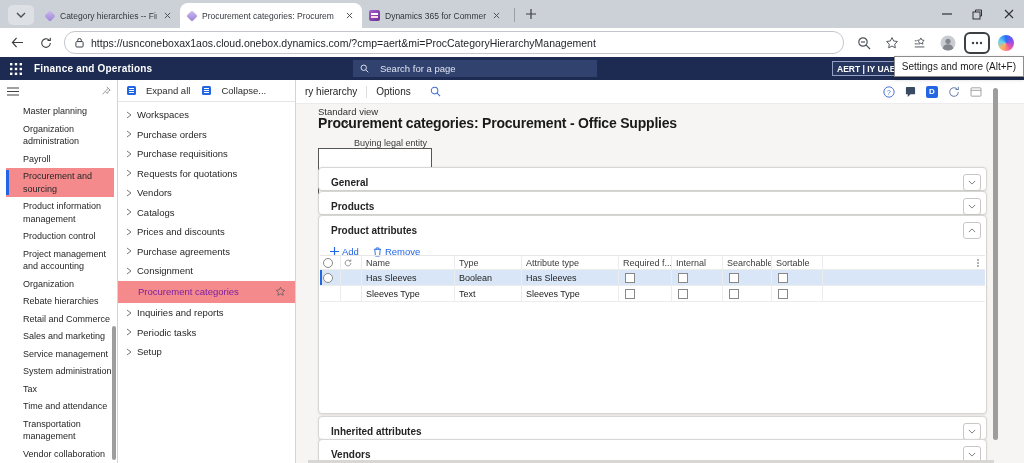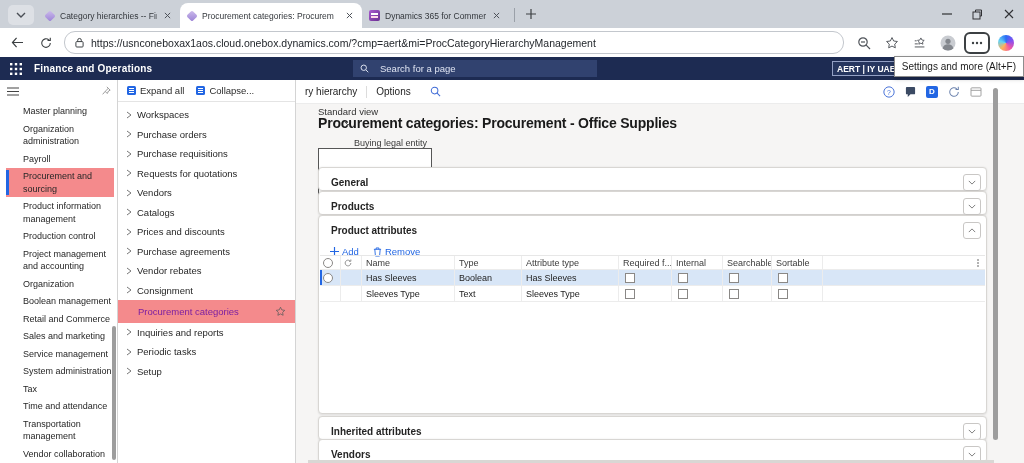--- a/index.html
+++ b/index.html
@@ -53,21 +53,21 @@
   .sb-top{height:16px;padding:3px 6px 0 7px;display:flex;justify-content:space-between;align-items:center;}
   .sb-items{padding-top:4px;}
   .sb-item{font-size:9px;line-height:12.5px;color:#262626;padding:2px 2px 2px 17px;margin:0 3px 1px 6px;position:relative;}
   .sb-item.sel{background:#f48a8c;}
   .sb-item.sel:before{content:"";position:absolute;left:0;top:2px;bottom:2px;width:3px;background:#2266e3;}
   .sb-scroll{position:absolute;right:1px;top:246px;width:4px;height:134px;background:#9d9d9d;border-radius:2px;}
 
   
   .treepanel{width:177px;flex:0 0 177px;border-right:1px solid #d4d4d4;background:#fff;position:relative;}
   .tp-toolbar{height:21px;display:flex;align-items:center;gap:12px;padding:0 9px;border-bottom:1px solid #e4e4e4;}
-  .tp-btn{display:flex;align-items:center;gap:4px;font-size:9.5px;color:#2b2b2b;}
+  .tp-btn{display:flex;align-items:center;gap:10px;font-size:9.5px;color:#2b2b2b;}
   .tp-ico{width:9px;height:9px;border-radius:1.5px;background:#2266e3;position:relative;}
   .tp-ico:before{content:"";position:absolute;left:2px;right:2px;top:2px;height:1px;background:#fff;box-shadow:0 2px 0 #fff,0 4px 0 #fff;}
   .tp-items{padding-top:3px;}
   .tp-item{height:19.5px;display:flex;align-items:center;gap:5px;padding-left:8px;font-size:9.5px;color:#262626;}
   .tp-item .chev{flex:0 0 auto;}
   .tp-item.sel{height:22.5px;background:#f48a8c;color:#7b1fa2;padding-left:20px;padding-right:9px;}
   .tp-item.sel .tp-label{flex:1;}
 
   
   .content{flex:1;position:relative;background:#f6f5f4;min-width:0;}
@@ -282,21 +282,21 @@
       </div>
       <div class="sb-items">
         <div class="sb-item">Master planning</div>
         <div class="sb-item">Organization administration</div>
         <div class="sb-item">Payroll</div>
         <div class="sb-item sel">Procurement and sourcing</div>
         <div class="sb-item">Product information management</div>
         <div class="sb-item">Production control</div>
         <div class="sb-item">Project management and accounting</div>
         <div class="sb-item">Organization</div>
-        <div class="sb-item">Boolean management</div>
+        <div class="sb-item">Rebate hierarchies</div>
         <div class="sb-item">Retail and Commerce</div>
         <div class="sb-item">Sales and marketing</div>
         <div class="sb-item">Service management</div>
         <div class="sb-item">System administration</div>
         <div class="sb-item">Tax</div>
         <div class="sb-item">Time and attendance</div>
         <div class="sb-item">Transportation management</div>
         <div class="sb-item">Vendor collaboration</div>
 
       </div>
@@ -355,26 +355,20 @@
             <svg class="chev" width="6" height="8" viewBox="0 0 6 8">
               <path d="M1 1l4 3-4 3" fill="none" stroke="#767676" stroke-width="1"></path>
             </svg>
             <span class="tp-label">Prices and discounts</span>
           </div>
         <div class="tp-item">
             <svg class="chev" width="6" height="8" viewBox="0 0 6 8">
               <path d="M1 1l4 3-4 3" fill="none" stroke="#767676" stroke-width="1"></path>
             </svg>
             <span class="tp-label">Purchase agreements</span>
-          </div>
-        <div class="tp-item">
-            <svg class="chev" width="6" height="8" viewBox="0 0 6 8">
-              <path d="M1 1l4 3-4 3" fill="none" stroke="#767676" stroke-width="1"></path>
-            </svg>
-            <span class="tp-label">Vendor rebates</span>
           </div>
         <div class="tp-item">
             <svg class="chev" width="6" height="8" viewBox="0 0 6 8">
               <path d="M1 1l4 3-4 3" fill="none" stroke="#767676" stroke-width="1"></path>
             </svg>
             <span class="tp-label">Consignment</span>
           </div>
         <div class="tp-item sel">
           <span class="tp-label">Procurement categories</span>
           <svg width="11" height="11" viewBox="0 0 16 16">

